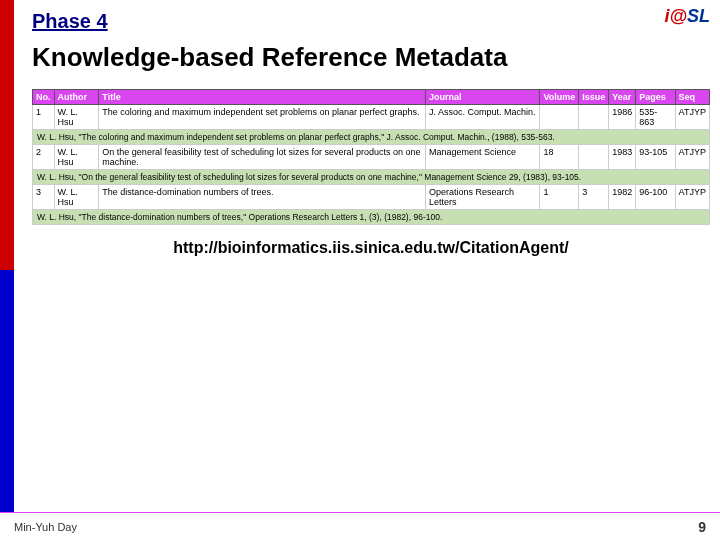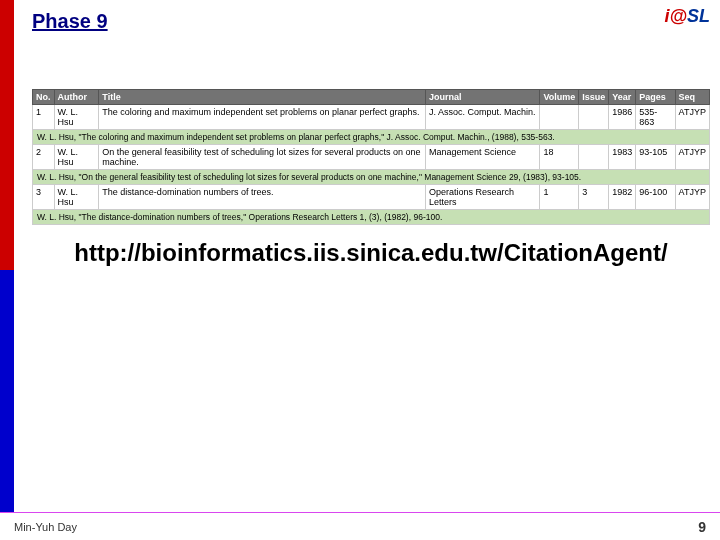--- a/index.html
+++ b/index.html
@@ -85,21 +85,21 @@
     }
 
     table {
       width: 100%;
       border-collapse: collapse;
       font-size: 9px;
     }
 
     
     thead tr {
-      background: #737373;
+      background: #d946ef;
       color: #fff;
     }
 
     thead th {
       border: 1px solid #555;
       padding: 2px 3px;
       text-align: left;
       font-weight: bold;
       white-space: nowrap;
     }
@@ -119,21 +119,21 @@
       font-size: 8.5px;
       color: #000;
     }
 
     
     .url-section {
       text-align: center;
       margin: 10px 0 8px 0;
     }
     .url-text {
-      font-size: 24px;
+      font-size: 16px;
       font-weight: bold;
       color: #000000;
     }
 
     
     .bottom-bar {
       position: absolute;
       bottom: 0;
       left: 0;
       right: 0;
@@ -164,24 +164,24 @@
 </div>
 
 <div class="logo-area">
   <span class="logo-text">
     <span class="highlight">i@</span>SL
   </span>
 </div>
 
 <div class="content">
 
-  <div class="phase-heading">Phase 9</div>
+  <div class="phase-heading">Phase 4</div>
 
   <div class="main-title">
-    <br>
+    <span>Knowledge-based Reference Metadata</span><br>
   </div>
 
   <div class="table-wrapper">
     <table>
       <thead>
         <tr>
           <th>No.</th>
           <th>Author</th>
           <th>Title</th>
           <th>Journal</th>

